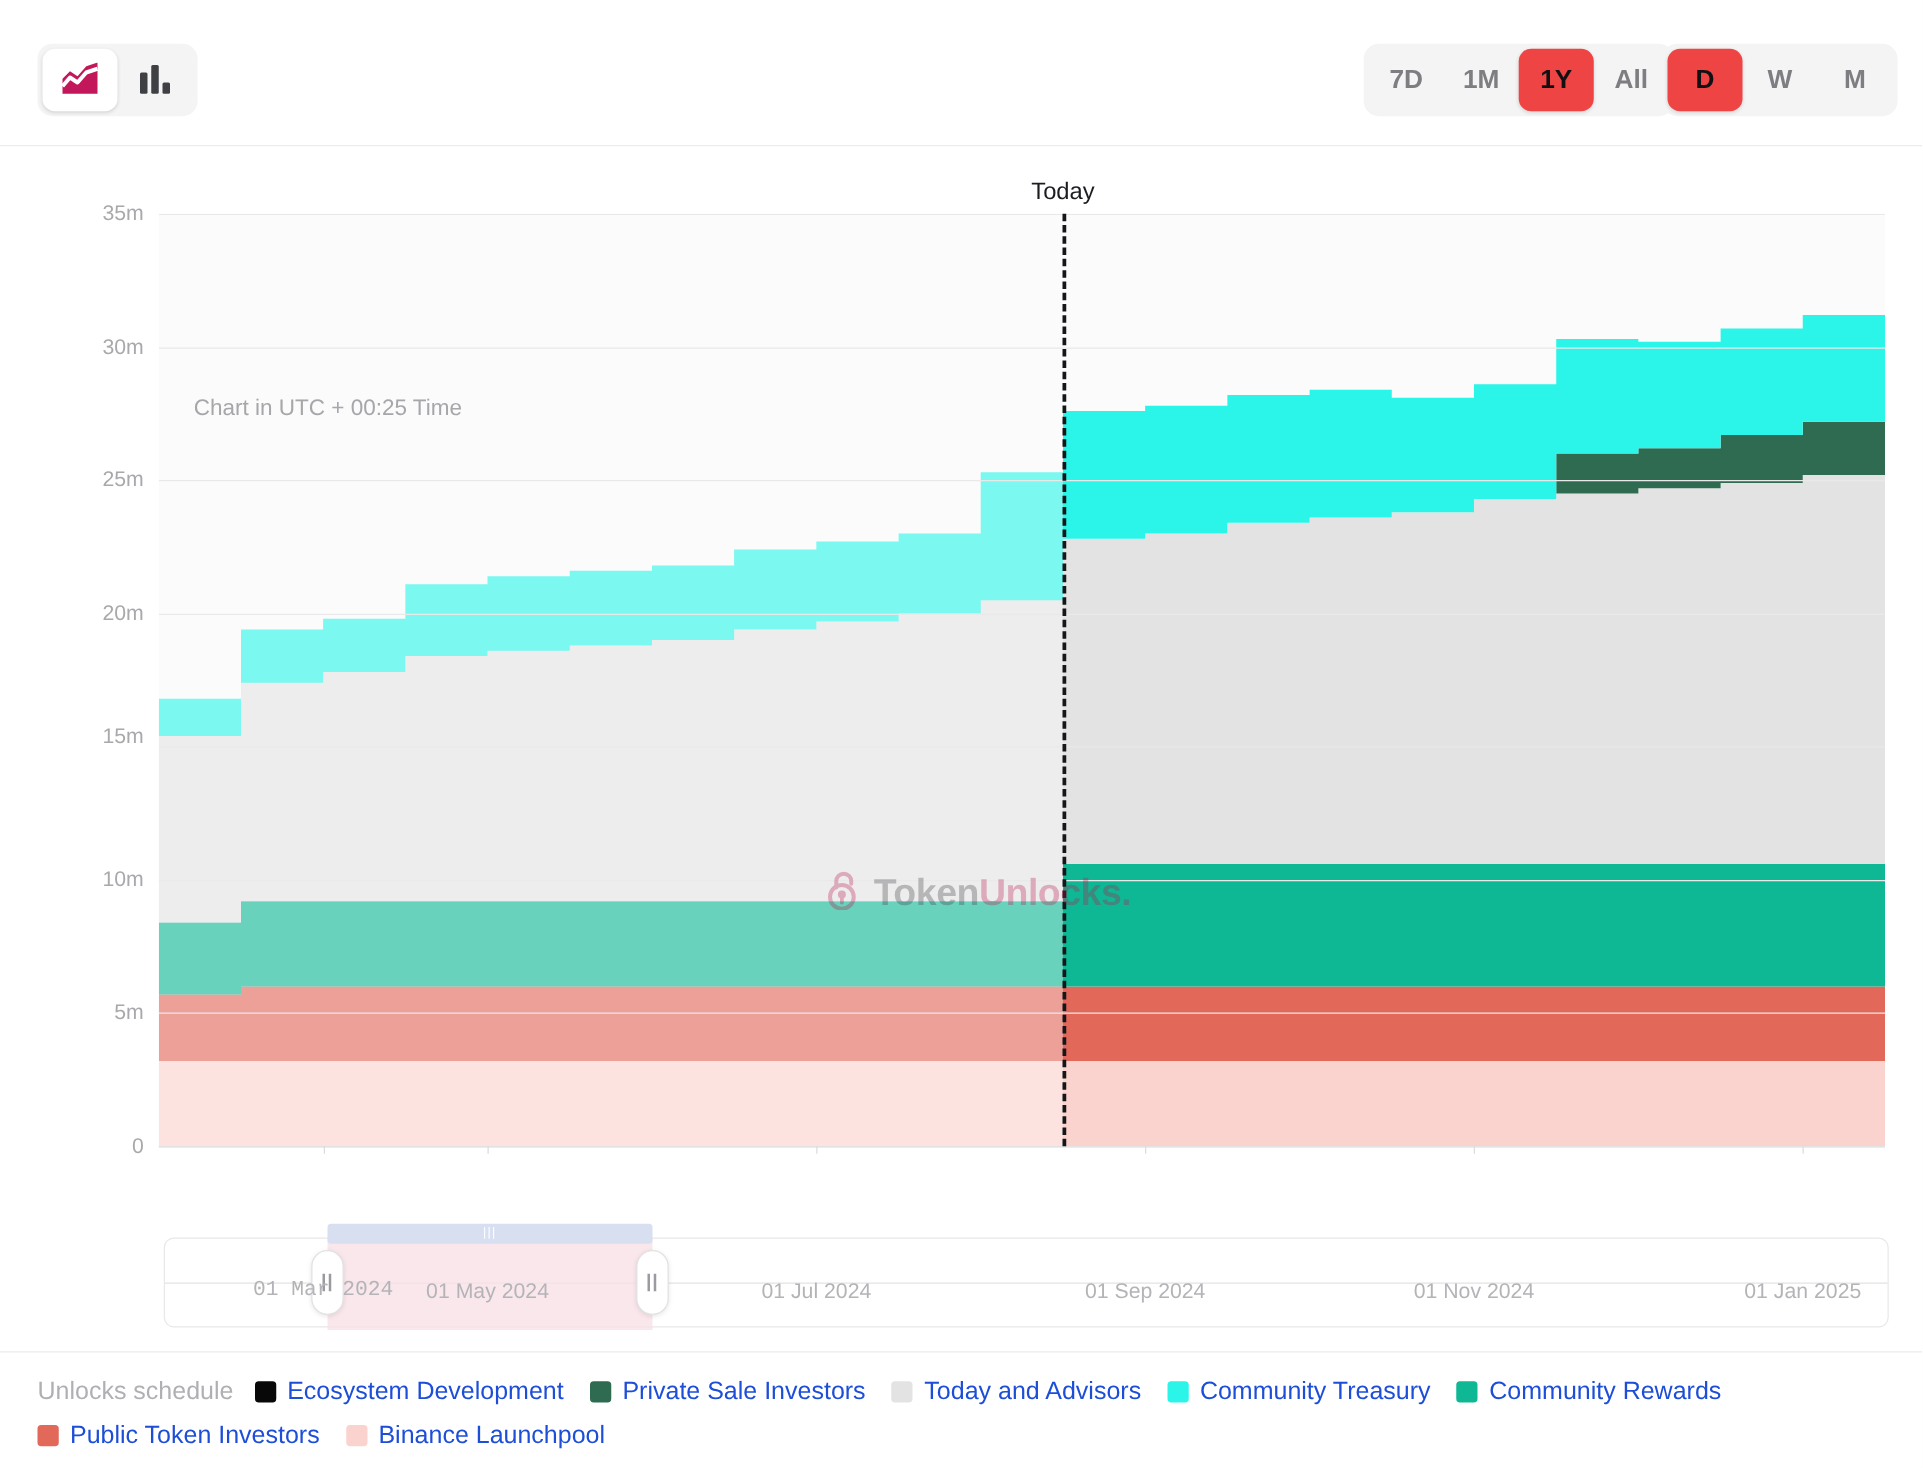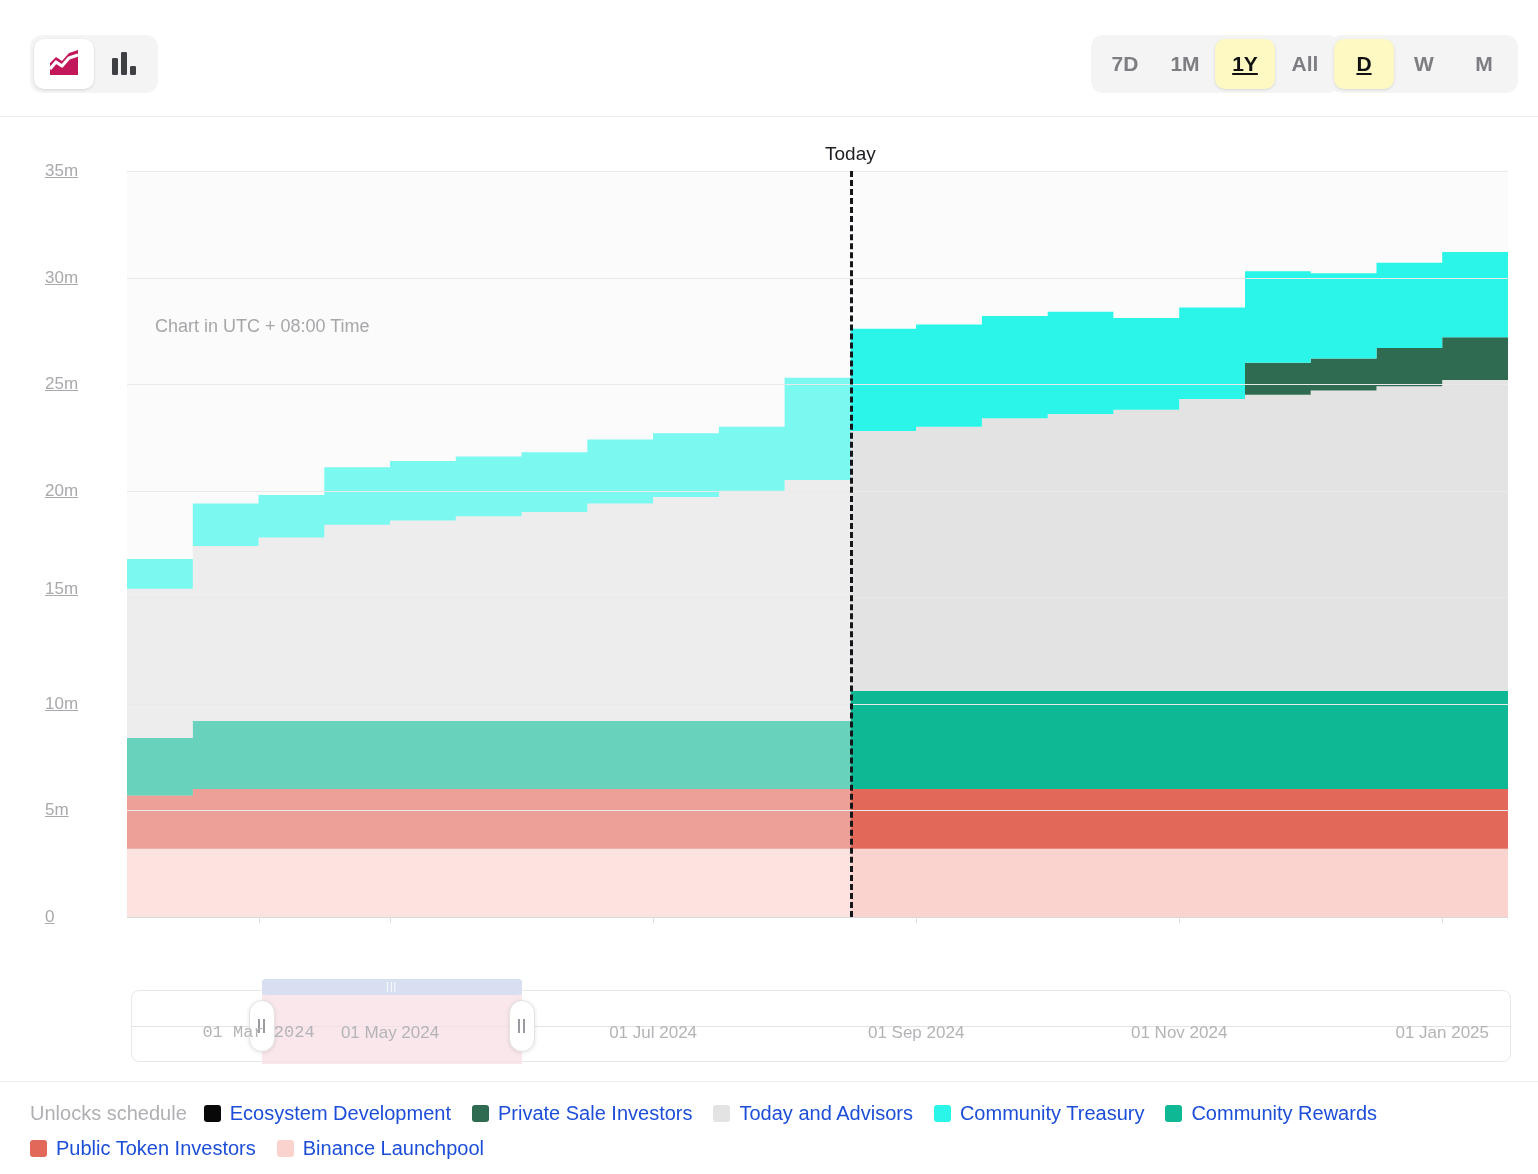--- a/index.html
+++ b/index.html
@@ -42,38 +42,38 @@
     background: #f4f4f5; border-radius: 12px; padding: 4px;
   }
   .seg-btn {
     min-width: 60px; height: 50px; padding: 0 14px;
     border-radius: 10px; border: none; background: transparent;
     font-family: "Liberation Sans", sans-serif;
     font-size: 21px; font-weight: 700; color: #7d7d82;
     display: flex; align-items: center; justify-content: center;
     cursor: pointer;
   }
-  .seg-btn.active { background: #fef9c3; color: #111114; box-shadow: 0 1px 3px rgba(0,0,0,0.12); text-decoration: underline; }
+  .seg-btn.active { background: #ef4444; color: #111114; box-shadow: 0 1px 3px rgba(0,0,0,0.12); }
 
   
   .chart-wrap { position: absolute; left: 0; top: 121px; width: 1538px; height: 960px; }
 
   .plot {
     position: absolute; left: 127px; top: 50px;
     width: 1381px; height: 746px;
     background: #fbfbfb;
     overflow: hidden;
   }
   .gridline { position: absolute; left: 0; width: 100%; height: 1px; background: #e9e9e9; }
   .axis-baseline { position:absolute; left:127px; top:796px; width:1381px; height:1px; background:#d9d9d9; }
 
   .ylabel {
-    position: absolute; right: 1423px; width: 70px; text-align: left;
+    position: absolute; right: 1423px; width: 70px; text-align: right;
     font-size: 17px; color: #a9a9ad; font-family: "Liberation Sans", sans-serif;
-    transform: translateY(-50%); white-space: nowrap; text-decoration: underline;
+    transform: translateY(-50%); white-space: nowrap;
   }
   .xlabel {
     position: absolute; top: 902px;
     font-size: 17px; color: #b4b4b8; font-family: "Liberation Sans", sans-serif;
     transform: translateX(-50%); white-space: nowrap;
   }
   .xtick { position:absolute; top: 796px; width:1px; height:6px; background:#dcdcdc; }
 
   .utc-note {
     position: absolute; left: 155px; top: 195px;
@@ -213,25 +213,38 @@
           <polygon points="0.0,417.8 65.8,417.8 65.8,375.1 131.5,375.1 131.5,366.6 197.3,366.6 197.3,353.8 263.0,353.8 263.0,349.6 328.8,349.6 328.8,345.3 394.6,345.3 394.6,341.0 460.3,341.0 460.3,332.5 526.1,332.5 526.1,326.1 591.9,326.1 591.9,319.7 657.6,319.7 657.6,309.1 723.4,309.1 723.4,260.0 789.1,260.0 789.1,255.8 854.9,255.8 854.9,247.2 920.7,247.2 920.7,243.0 986.4,243.0 986.4,238.7 1052.2,238.7 1052.2,228.1 1118.0,228.1 1118.0,223.8 1183.7,223.8 1183.7,219.5 1249.5,219.5 1249.5,215.3 1315.2,215.3 1315.2,208.9 1381.0,208.9 1381.0,202.5 1381.0,202.5 1381.0,520.1 1381.0,520.1 1381.0,520.1 1315.2,520.1 1315.2,520.1 1249.5,520.1 1249.5,520.1 1183.7,520.1 1183.7,520.1 1118.0,520.1 1118.0,520.1 1052.2,520.1 1052.2,520.1 986.4,520.1 986.4,520.1 920.7,520.1 920.7,520.1 854.9,520.1 854.9,520.1 789.1,520.1 789.1,520.1 723.4,520.1 723.4,549.9 657.6,549.9 657.6,549.9 591.9,549.9 591.9,549.9 526.1,549.9 526.1,549.9 460.3,549.9 460.3,549.9 394.6,549.9 394.6,549.9 328.8,549.9 328.8,549.9 263.0,549.9 263.0,549.9 197.3,549.9 197.3,549.9 131.5,549.9 131.5,549.9 65.8,549.9 65.8,567.0 0.0,567.0" fill="#E3E3E3" fill-opacity="0.62" clip-path="url(#clipPast)"></polygon>
           <polygon points="0.0,417.8 65.8,417.8 65.8,375.1 131.5,375.1 131.5,366.6 197.3,366.6 197.3,353.8 263.0,353.8 263.0,349.6 328.8,349.6 328.8,345.3 394.6,345.3 394.6,341.0 460.3,341.0 460.3,332.5 526.1,332.5 526.1,326.1 591.9,326.1 591.9,319.7 657.6,319.7 657.6,309.1 723.4,309.1 723.4,260.0 789.1,260.0 789.1,255.8 854.9,255.8 854.9,247.2 920.7,247.2 920.7,243.0 986.4,243.0 986.4,238.7 1052.2,238.7 1052.2,228.1 1118.0,228.1 1118.0,223.8 1183.7,223.8 1183.7,219.5 1249.5,219.5 1249.5,215.3 1315.2,215.3 1315.2,208.9 1381.0,208.9 1381.0,202.5 1381.0,202.5 1381.0,520.1 1381.0,520.1 1381.0,520.1 1315.2,520.1 1315.2,520.1 1249.5,520.1 1249.5,520.1 1183.7,520.1 1183.7,520.1 1118.0,520.1 1118.0,520.1 1052.2,520.1 1052.2,520.1 986.4,520.1 986.4,520.1 920.7,520.1 920.7,520.1 854.9,520.1 854.9,520.1 789.1,520.1 789.1,520.1 723.4,520.1 723.4,549.9 657.6,549.9 657.6,549.9 591.9,549.9 591.9,549.9 526.1,549.9 526.1,549.9 460.3,549.9 460.3,549.9 394.6,549.9 394.6,549.9 328.8,549.9 328.8,549.9 263.0,549.9 263.0,549.9 197.3,549.9 197.3,549.9 131.5,549.9 131.5,549.9 65.8,549.9 65.8,567.0 0.0,567.0" fill="#E3E3E3" fill-opacity="1" clip-path="url(#clipFuture)"></polygon>
           <polygon points="0.0,417.8 65.8,417.8 65.8,375.1 131.5,375.1 131.5,366.6 197.3,366.6 197.3,353.8 263.0,353.8 263.0,349.6 328.8,349.6 328.8,345.3 394.6,345.3 394.6,341.0 460.3,341.0 460.3,332.5 526.1,332.5 526.1,326.1 591.9,326.1 591.9,319.7 657.6,319.7 657.6,309.1 723.4,309.1 723.4,260.0 789.1,260.0 789.1,255.8 854.9,255.8 854.9,247.2 920.7,247.2 920.7,243.0 986.4,243.0 986.4,238.7 1052.2,238.7 1052.2,228.1 1118.0,228.1 1118.0,191.8 1183.7,191.8 1183.7,187.6 1249.5,187.6 1249.5,176.9 1315.2,176.9 1315.2,166.3 1381.0,166.3 1381.0,157.7 1381.0,157.7 1381.0,202.5 1381.0,202.5 1381.0,208.9 1315.2,208.9 1315.2,215.3 1249.5,215.3 1249.5,219.5 1183.7,219.5 1183.7,223.8 1118.0,223.8 1118.0,228.1 1052.2,228.1 1052.2,238.7 986.4,238.7 986.4,243.0 920.7,243.0 920.7,247.2 854.9,247.2 854.9,255.8 789.1,255.8 789.1,260.0 723.4,260.0 723.4,309.1 657.6,309.1 657.6,319.7 591.9,319.7 591.9,326.1 526.1,326.1 526.1,332.5 460.3,332.5 460.3,341.0 394.6,341.0 394.6,345.3 328.8,345.3 328.8,349.6 263.0,349.6 263.0,353.8 197.3,353.8 197.3,366.6 131.5,366.6 131.5,375.1 65.8,375.1 65.8,417.8 0.0,417.8" fill="#2F6B50" fill-opacity="0.62" clip-path="url(#clipPast)"></polygon>
           <polygon points="0.0,417.8 65.8,417.8 65.8,375.1 131.5,375.1 131.5,366.6 197.3,366.6 197.3,353.8 263.0,353.8 263.0,349.6 328.8,349.6 328.8,345.3 394.6,345.3 394.6,341.0 460.3,341.0 460.3,332.5 526.1,332.5 526.1,326.1 591.9,326.1 591.9,319.7 657.6,319.7 657.6,309.1 723.4,309.1 723.4,260.0 789.1,260.0 789.1,255.8 854.9,255.8 854.9,247.2 920.7,247.2 920.7,243.0 986.4,243.0 986.4,238.7 1052.2,238.7 1052.2,228.1 1118.0,228.1 1118.0,191.8 1183.7,191.8 1183.7,187.6 1249.5,187.6 1249.5,176.9 1315.2,176.9 1315.2,166.3 1381.0,166.3 1381.0,157.7 1381.0,157.7 1381.0,202.5 1381.0,202.5 1381.0,208.9 1315.2,208.9 1315.2,215.3 1249.5,215.3 1249.5,219.5 1183.7,219.5 1183.7,223.8 1118.0,223.8 1118.0,228.1 1052.2,228.1 1052.2,238.7 986.4,238.7 986.4,243.0 920.7,243.0 920.7,247.2 854.9,247.2 854.9,255.8 789.1,255.8 789.1,260.0 723.4,260.0 723.4,309.1 657.6,309.1 657.6,319.7 591.9,319.7 591.9,326.1 526.1,326.1 526.1,332.5 460.3,332.5 460.3,341.0 394.6,341.0 394.6,345.3 328.8,345.3 328.8,349.6 263.0,349.6 263.0,353.8 197.3,353.8 197.3,366.6 131.5,366.6 131.5,375.1 65.8,375.1 65.8,417.8 0.0,417.8" fill="#2F6B50" fill-opacity="1" clip-path="url(#clipFuture)"></polygon>
           <polygon points="0.0,387.9 65.8,387.9 65.8,332.5 131.5,332.5 131.5,324.0 197.3,324.0 197.3,296.3 263.0,296.3 263.0,289.9 328.8,289.9 328.8,285.6 394.6,285.6 394.6,281.3 460.3,281.3 460.3,268.6 526.1,268.6 526.1,262.2 591.9,262.2 591.9,255.8 657.6,255.8 657.6,206.7 723.4,206.7 723.4,157.7 789.1,157.7 789.1,153.5 854.9,153.5 854.9,144.9 920.7,144.9 920.7,140.7 986.4,140.7 986.4,147.1 1052.2,147.1 1052.2,136.4 1118.0,136.4 1118.0,100.2 1183.7,100.2 1183.7,102.3 1249.5,102.3 1249.5,91.7 1315.2,91.7 1315.2,81.0 1381.0,81.0 1381.0,72.5 1381.0,72.5 1381.0,157.7 1381.0,157.7 1381.0,166.3 1315.2,166.3 1315.2,176.9 1249.5,176.9 1249.5,187.6 1183.7,187.6 1183.7,191.8 1118.0,191.8 1118.0,228.1 1052.2,228.1 1052.2,238.7 986.4,238.7 986.4,243.0 920.7,243.0 920.7,247.2 854.9,247.2 854.9,255.8 789.1,255.8 789.1,260.0 723.4,260.0 723.4,309.1 657.6,309.1 657.6,319.7 591.9,319.7 591.9,326.1 526.1,326.1 526.1,332.5 460.3,332.5 460.3,341.0 394.6,341.0 394.6,345.3 328.8,345.3 328.8,349.6 263.0,349.6 263.0,353.8 197.3,353.8 197.3,366.6 131.5,366.6 131.5,375.1 65.8,375.1 65.8,417.8 0.0,417.8" fill="#2BF5E8" fill-opacity="0.62" clip-path="url(#clipPast)"></polygon>
           <polygon points="0.0,387.9 65.8,387.9 65.8,332.5 131.5,332.5 131.5,324.0 197.3,324.0 197.3,296.3 263.0,296.3 263.0,289.9 328.8,289.9 328.8,285.6 394.6,285.6 394.6,281.3 460.3,281.3 460.3,268.6 526.1,268.6 526.1,262.2 591.9,262.2 591.9,255.8 657.6,255.8 657.6,206.7 723.4,206.7 723.4,157.7 789.1,157.7 789.1,153.5 854.9,153.5 854.9,144.9 920.7,144.9 920.7,140.7 986.4,140.7 986.4,147.1 1052.2,147.1 1052.2,136.4 1118.0,136.4 1118.0,100.2 1183.7,100.2 1183.7,102.3 1249.5,102.3 1249.5,91.7 1315.2,91.7 1315.2,81.0 1381.0,81.0 1381.0,72.5 1381.0,72.5 1381.0,157.7 1381.0,157.7 1381.0,166.3 1315.2,166.3 1315.2,176.9 1249.5,176.9 1249.5,187.6 1183.7,187.6 1183.7,191.8 1118.0,191.8 1118.0,228.1 1052.2,228.1 1052.2,238.7 986.4,238.7 986.4,243.0 920.7,243.0 920.7,247.2 854.9,247.2 854.9,255.8 789.1,255.8 789.1,260.0 723.4,260.0 723.4,309.1 657.6,309.1 657.6,319.7 591.9,319.7 591.9,326.1 526.1,326.1 526.1,332.5 460.3,332.5 460.3,341.0 394.6,341.0 394.6,345.3 328.8,345.3 328.8,349.6 263.0,349.6 263.0,353.8 197.3,353.8 197.3,366.6 131.5,366.6 131.5,375.1 65.8,375.1 65.8,417.8 0.0,417.8" fill="#2BF5E8" fill-opacity="1" clip-path="url(#clipFuture)"></polygon>
         </svg>
     </div>
     <div class="axis-baseline"></div>
 
-    <div class="utc-note">Chart in UTC + 08:00 Time</div>
+    <div class="utc-note">Chart in UTC + 00:25 Time</div>
 
     <div class="today-line" id="today-line" style="left: 850.381px;"></div>
     <div class="today-label" id="today-label" style="left: 850.381px;">Today</div>
 
+    <div class="watermark">
+      <span>
+        <svg width="30" height="32" viewBox="0 0 30 32" aria-hidden="true">
+          <path d="M9 14 V9 a6 6 0 0 1 12 0 v2" stroke="#b8144a" stroke-width="3.2" fill="none" stroke-linecap="round"></path>
+          <circle cx="13.5" cy="21.5" r="9.5" fill="none" stroke="#b8144a" stroke-width="3.2"></circle>
+          <circle cx="13.5" cy="19.5" r="3.2" fill="#b8144a"></circle>
+          <rect x="12" y="21" width="3" height="6.5" rx="1.4" fill="#b8144a"></rect>
+        </svg>
+      </span>
+      <span class="wm-text">
+        <span class="wm-a">Token</span><span class="wm-b">Unlocks.</span>
+      </span>
+    </div>
 
     <div class="slider">
       <div class="slider-midline"></div>
       <div class="slider-sel" id="slider-sel" style="left: 9.4%; width: 18.9%;"></div>
       <div class="slider-drag" id="slider-drag" style="left: 9.4%; width: 18.9%;">
         <span class="drag-grip">|||</span>
       </div>
       <div class="handle" id="handle-left" style="left: 9.4%;">
         <span class="handle-bars">
             <i></i>

